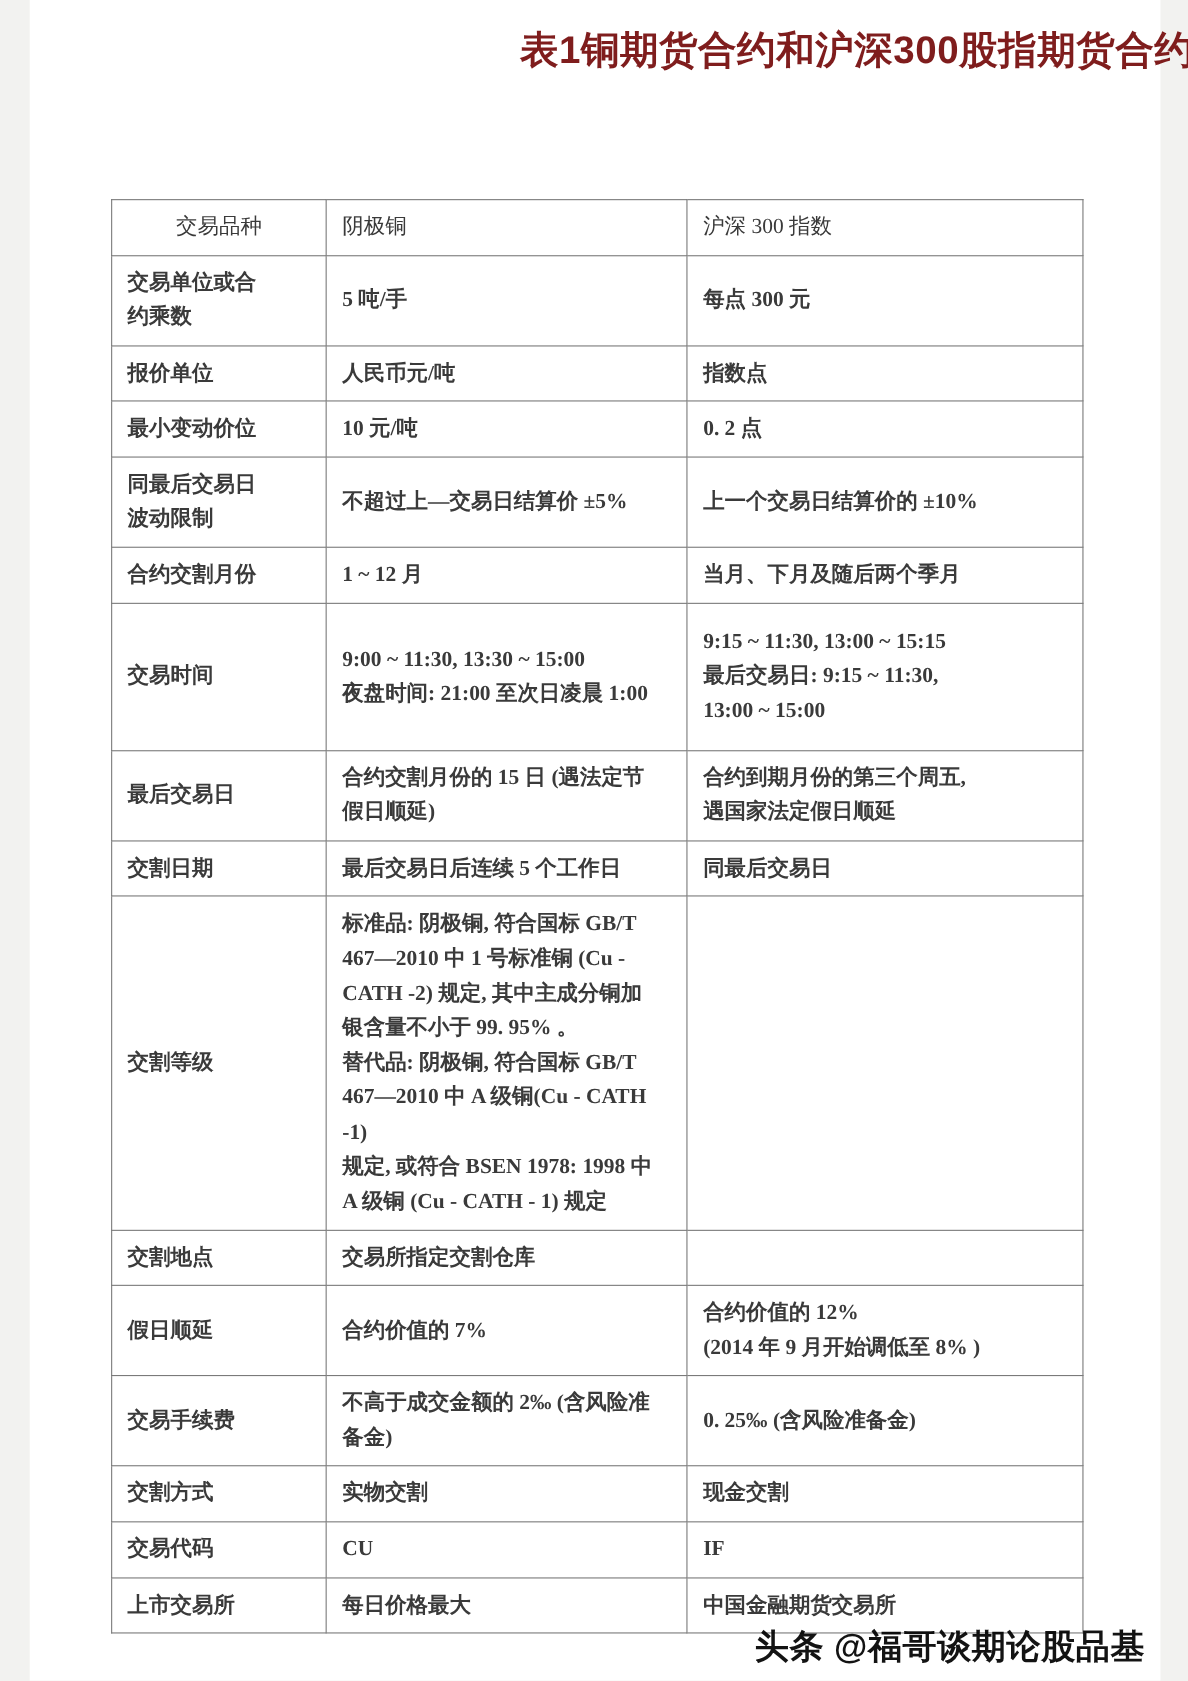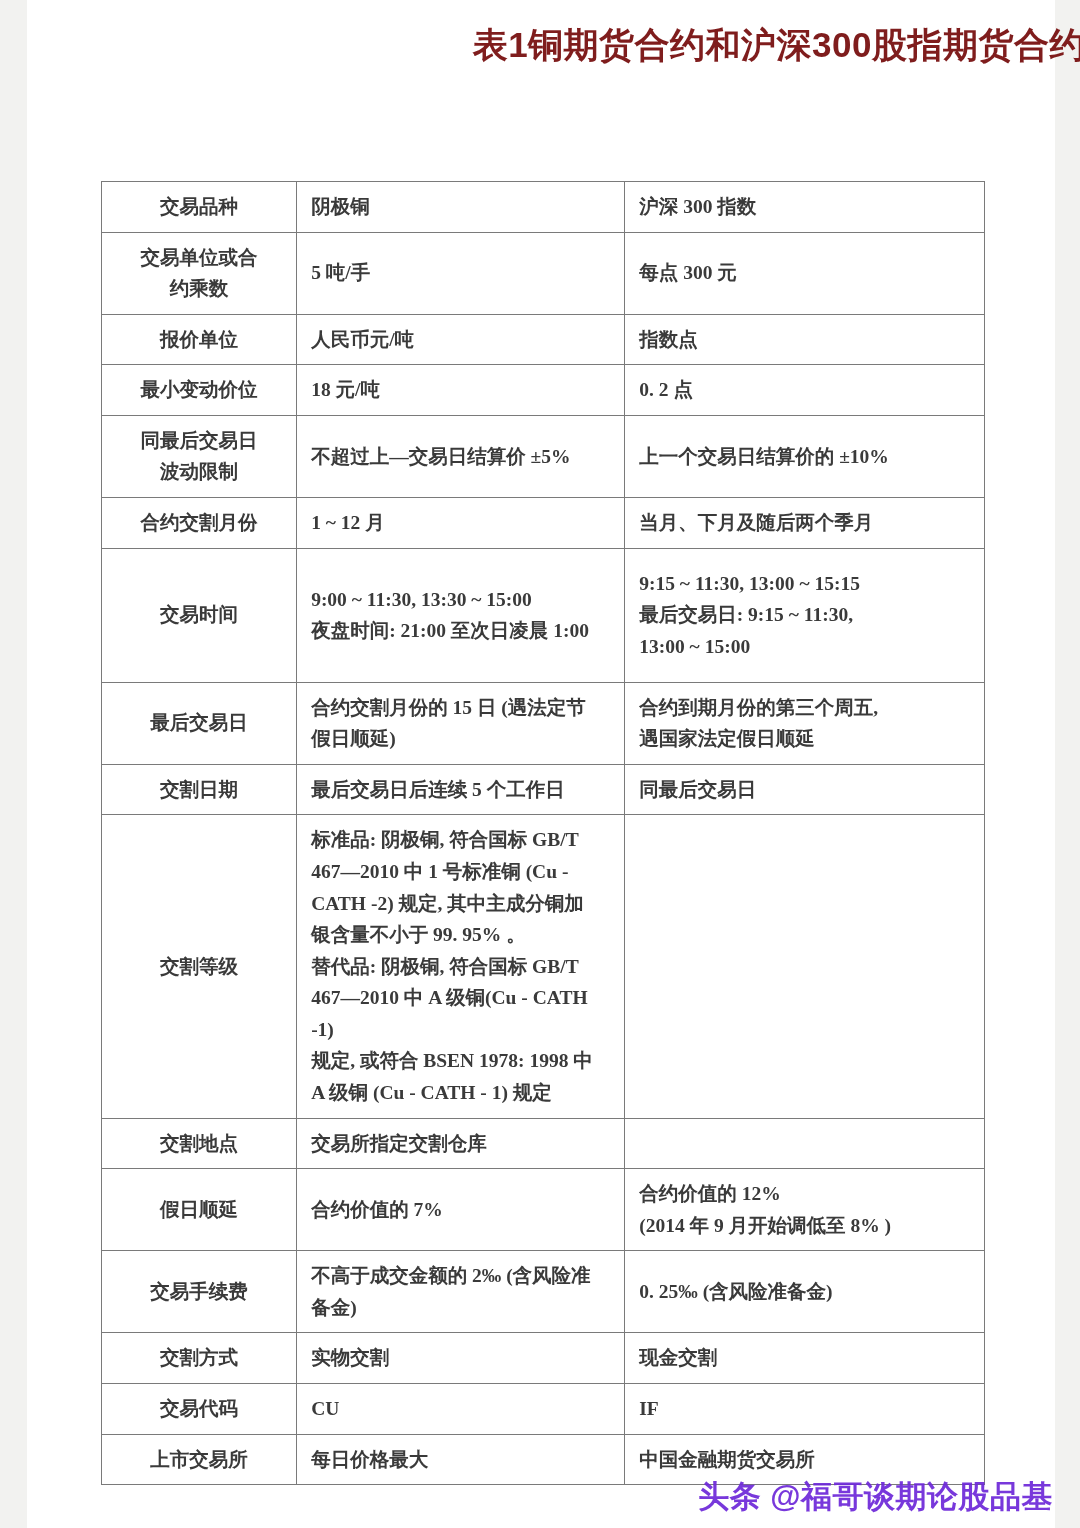--- a/index.html
+++ b/index.html
@@ -66,50 +66,50 @@
     color: #3a3a3a;
     font-size: 19.5px;
     line-height: 1.62;
     padding: 9px 14px;
     font-weight: 700;
     font-family: "Liberation Serif", "DejaVu Serif", serif;
     box-sizing: border-box;
   }
   table.spec .col-label {
     width: 179px;
-    text-align: center;
+    text-align: left;
   }
   table.spec .col-cu {
     width: 301px;
     text-align: left;
   }
   table.spec .col-if {
     width: 330px;
     text-align: left;
   }
   table.spec thead td {
     text-align: center;
-    font-weight: 700;
+    font-weight: 400;
   }
   table.spec thead td.col-label { text-align: center; }
   .multi { white-space: pre-line; }
   .tall { height: 134px; }
   .grade-cell { line-height: 1.74; padding-top: 14px; padding-bottom: 14px; }
   .watermark {
     position: absolute;
     right: 0px;
     top: 1476px;
     width: 1028px;
     text-align: right;
-    padding-right: 2px;
+    padding-right: 14px;
     box-sizing: border-box;
     font-family: "Liberation Sans", "DejaVu Sans", sans-serif;
     font-size: 31px;
     font-weight: 700;
-    color: #6d28d9;
+    color: #000000;
     opacity: 0.92;
     letter-spacing: 0.5px;
     white-space: nowrap;
   }
 </style>
 </head>
 <body>
 
 <div class="edge-left"></div>
 <div class="edge-right"></div>
@@ -134,21 +134,21 @@
           <td class="col-cu multi">5 吨/手</td>
           <td class="col-if multi">每点 300 元</td>
         </tr>
         <tr>
           <td class="col-label multi">报价单位</td>
           <td class="col-cu multi">人民币元/吨</td>
           <td class="col-if multi">指数点</td>
         </tr>
         <tr>
           <td class="col-label multi">最小变动价位</td>
-          <td class="col-cu multi">18 元/吨</td>
+          <td class="col-cu multi">10 元/吨</td>
           <td class="col-if multi">0. 2 点</td>
         </tr>
         <tr>
           <td class="col-label multi">同最后交易日
 波动限制</td>
           <td class="col-cu multi">不超过上—交易日结算价 ±5%</td>
           <td class="col-if multi">上一个交易日结算价的 ±10%</td>
         </tr>
         <tr>
           <td class="col-label multi">合约交割月份</td>

